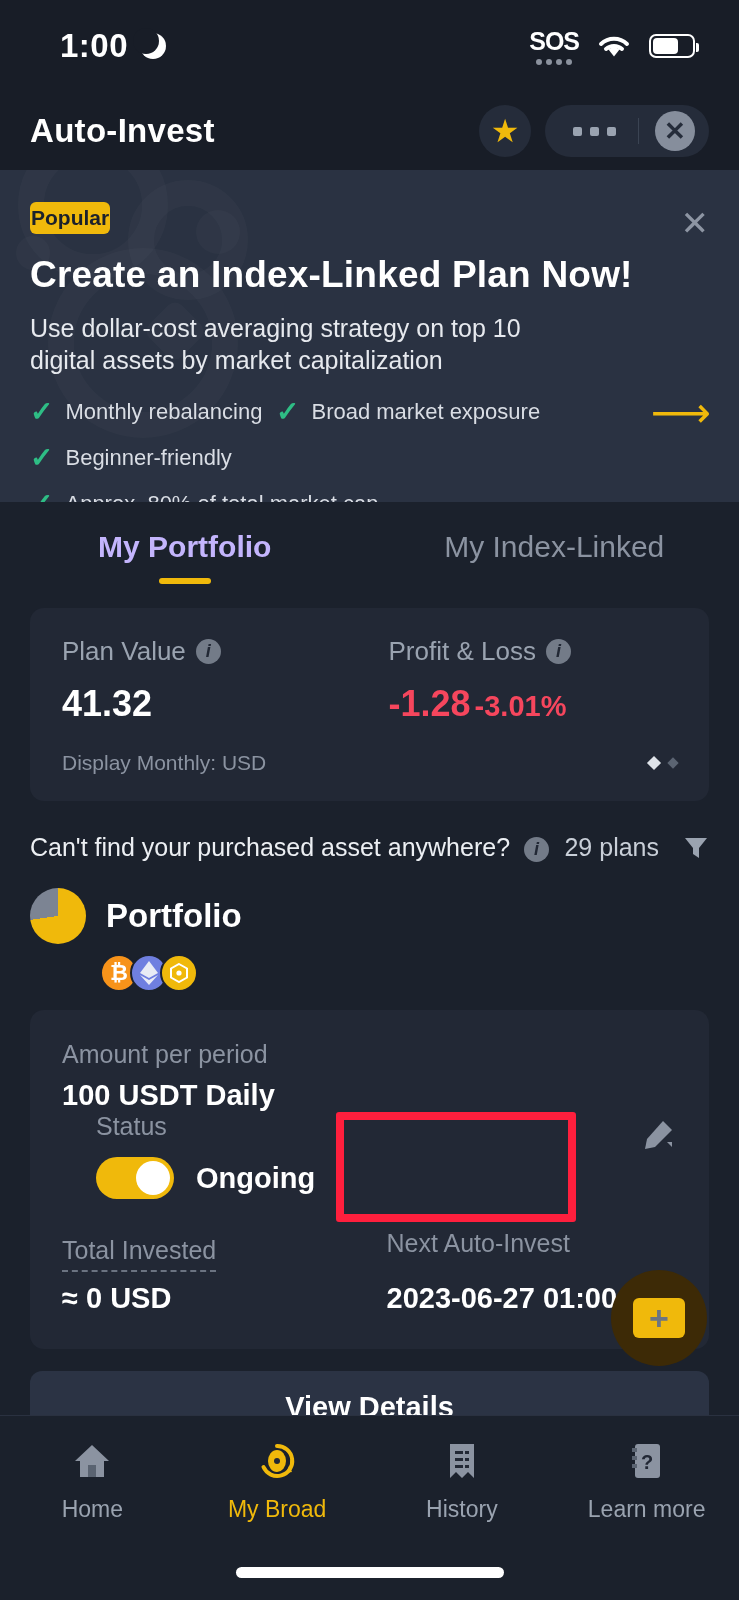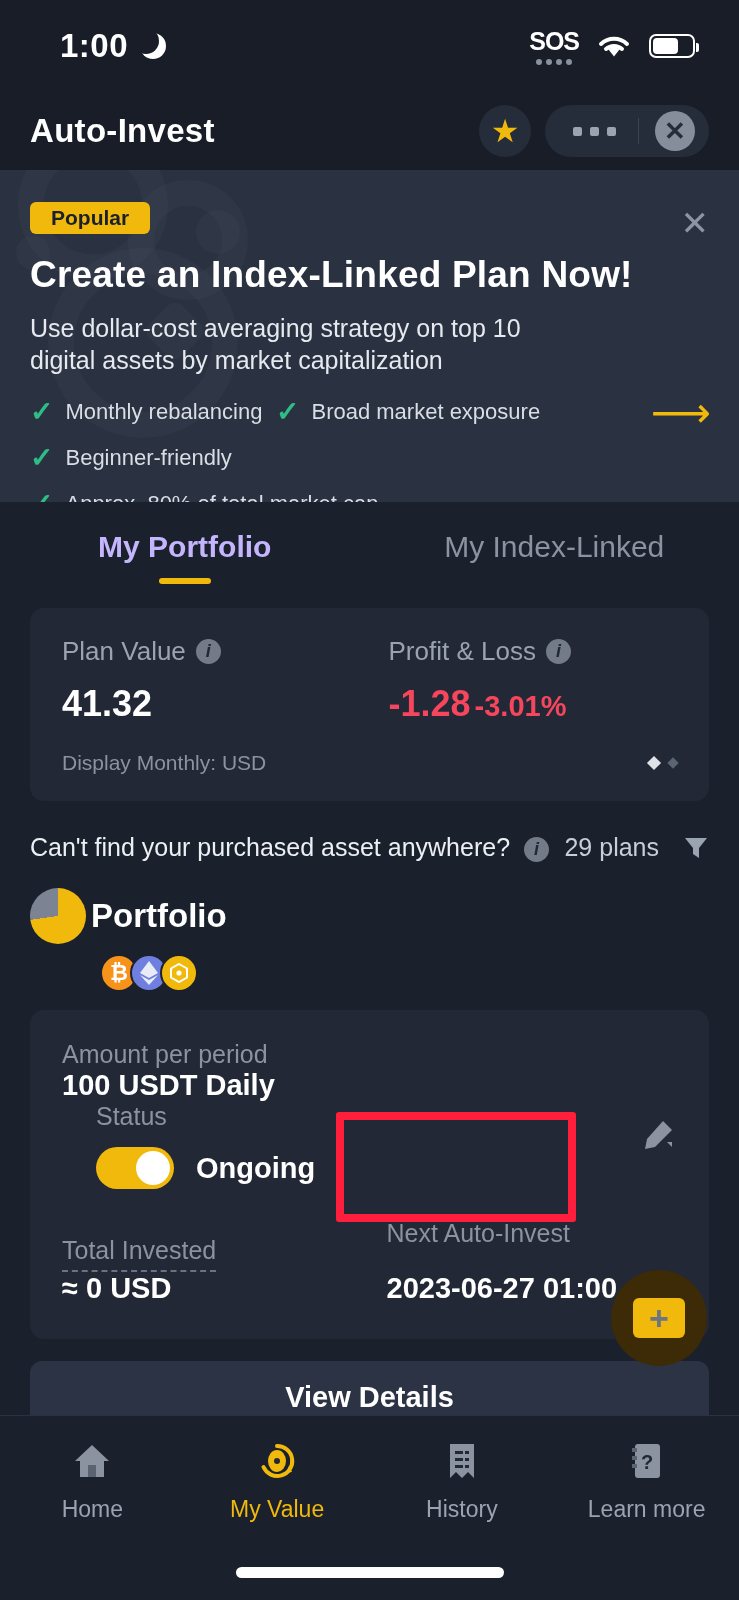--- a/index.html
+++ b/index.html
@@ -71,21 +71,21 @@
   .banner {
     position:relative; background:#2a3242; padding:32px 30px 30px 30px;
     height:332px; overflow:hidden;
   }
   .deco { position:absolute; border-radius:50%; pointer-events:none; }
   .ring { border:26px solid rgba(255,255,255,0.022); }
   .blob { background:rgba(255,255,255,0.022); }
   .banner-inner { position:relative; z-index:2; }
   .badge-popular {
     display:inline-block; background:#F0B90B; color:#1b212c;
-    font-size:21px; font-weight:bold; padding:4px 21px; border-radius:6px;
+    font-size:21px; font-weight:bold; padding:4px 1px; border-radius:6px;
   }
   .banner-h1 { font-size:37px; font-weight:bold; margin-top:20px; letter-spacing:.2px; }
   .banner-sub { font-size:25px; color:#e6e9ee; margin-top:16px; line-height:1.28; max-width:545px; font-weight:400; }
   .features { margin-top:22px; display:flex; flex-wrap:wrap; row-gap:18px; max-width:580px; }
   .feat { display:flex; align-items:center; gap:12px; font-size:22px; color:#d9dde4; }
   .feat:nth-child(1), .feat:nth-child(3) { width:246px; }
   .chk { color:#2EBD85; font-size:28px; font-weight:bold; line-height:1; }
   .banner-close {
     position:absolute; top:36px; right:30px; z-index:3;
     font-size:34px; color:#8d95a3; line-height:1; font-weight:300;
@@ -131,21 +131,21 @@
     padding:32px 30px 0;
   }
   .find-left { display:flex; align-items:flex-end; gap:14px; }
   .find-txt { font-size:25px; color:#eceff3; }
   .find-right { display:flex; align-items:center; gap:24px; }
   .plans-count { font-size:25px; color:#c9cfd8; }
   .funnel { width:26px; height:26px; }
 
   
   .pf-head { display:flex; align-items:center; justify-content:space-between; padding:26px 30px 0; }
-  .pf-left { display:flex; align-items:center; gap:5px; }
+  .pf-left { display:flex; align-items:center; gap:20px; }
   .pie { width:56px; height:56px; border-radius:50%;
          background:conic-gradient(#F0B90B 0deg 262deg, #7c8493 262deg 360deg); }
   .pf-name { font-size:33px; font-weight:bold; }
   .pf-right { display:flex; align-items:center; gap:10px; }
   .pf-amt { font-size:27px; color:#2EBD85; font-weight:bold; }
   .pf-pct { font-size:25px; color:#2EBD85; background:#263041; border-radius:10px; padding:5px 12px; }
   .coins { display:flex; padding:10px 0 0 100px; }
   .coin { width:38px; height:38px; border-radius:50%; margin-right:-8px;
           display:flex; align-items:center; justify-content:center;
           font-size:22px; font-weight:bold; color:#fff; border:2px solid #1b212c; }
@@ -156,21 +156,21 @@
   
   .plan {
     margin:18px 30px 0; background:#222835; border-radius:14px;
     padding:30px 32px 34px; position:relative;
   }
   .plan-grid { display:flex;flex-direction:column; }
   .plan-col { flex:1; }
   .plan-col.right { padding-left:34px; }
   .p-label { font-size:25px; color:#8b93a1; }
   .p-label.dashed { border-bottom:2px dashed #6b7381; display:inline-block; padding-bottom:5px; }
-  .p-val { font-size:29px; font-weight:bold; }
+  .p-val { font-size:29px; font-weight:bold; margin-top:10px; }
   .plan-row2 { display:flex; margin-top:30px; align-items:flex-end; }
   .toggle-row { display:flex; align-items:center; gap:22px; margin-top:16px; }
   .toggle { width:78px; height:42px; border-radius:21px; background:#F0B90B; position:relative; }
   .toggle i { position:absolute; right:4px; top:4px; width:34px; height:34px; border-radius:50%; background:#fff; display:block; }
   .toggle-lbl { font-size:29px; font-weight:bold; }
   .pencil { position:absolute; right:34px; top:108px; width:34px; height:34px; }
   .cal { width:28px; height:26px; margin-left:12px; vertical-align:-3px; }
   .next-val { font-size:29px; font-weight:bold; margin-top:24px; display:flex; align-items:center; }
 
   
@@ -443,21 +443,21 @@
     </div>
     <div class="nav-item active">
       <span class="nav-ico">
         <svg width="42" height="42" viewBox="0 0 42 42">
           <path d="M21 6 A15 15 0 1 1 7.5 27" stroke="#F0B90B" stroke-width="4" fill="none" stroke-linecap="round"></path>
           <path d="M33 26 L36 32 L30 33 Z" fill="#F0B90B"></path>
           <ellipse cx="21" cy="21" rx="9" ry="11" fill="#F0B90B"></ellipse>
           <circle cx="21" cy="21" r="3" fill="#222835"></circle>
         </svg>
       </span>
-      <span class="nav-lbl">My Value</span>
+      <span class="nav-lbl">My Broad</span>
     </div>
     <div class="nav-item">
       <span class="nav-ico">
         <svg width="42" height="42" viewBox="0 0 42 42">
             <path d="M9 4 H33 V38 L27 32 L21 38 L15 32 L9 38 Z" fill="#8b93a1"></path>
             <rect x="14" y="11" width="8" height="3" fill="#222835"></rect>
             <rect x="24" y="11" width="4" height="3" fill="#222835"></rect>
             <rect x="14" y="18" width="8" height="3" fill="#222835"></rect>
             <rect x="24" y="18" width="4" height="3" fill="#222835"></rect>
             <rect x="14" y="25" width="8" height="3" fill="#222835"></rect>

